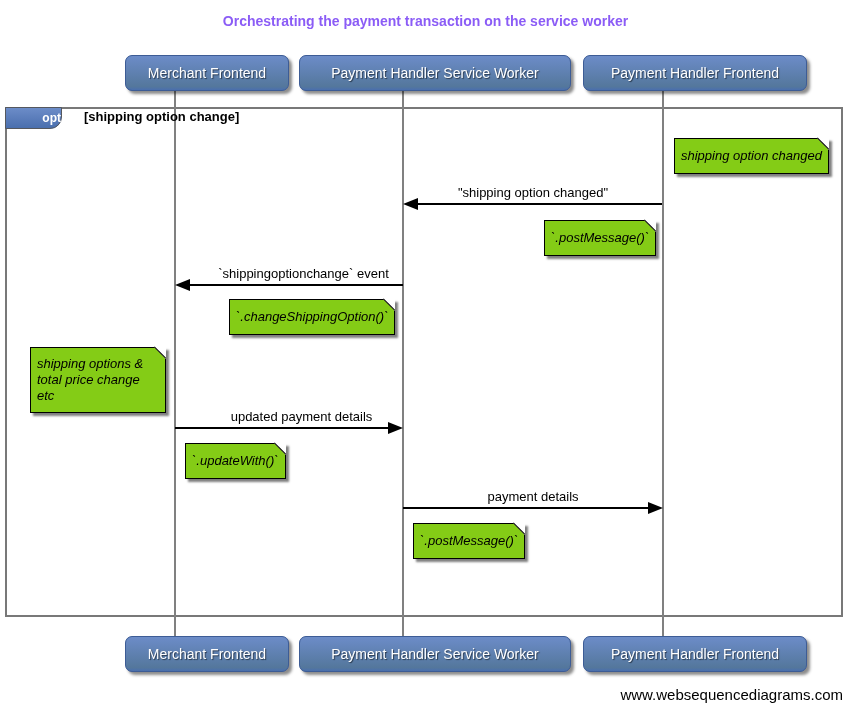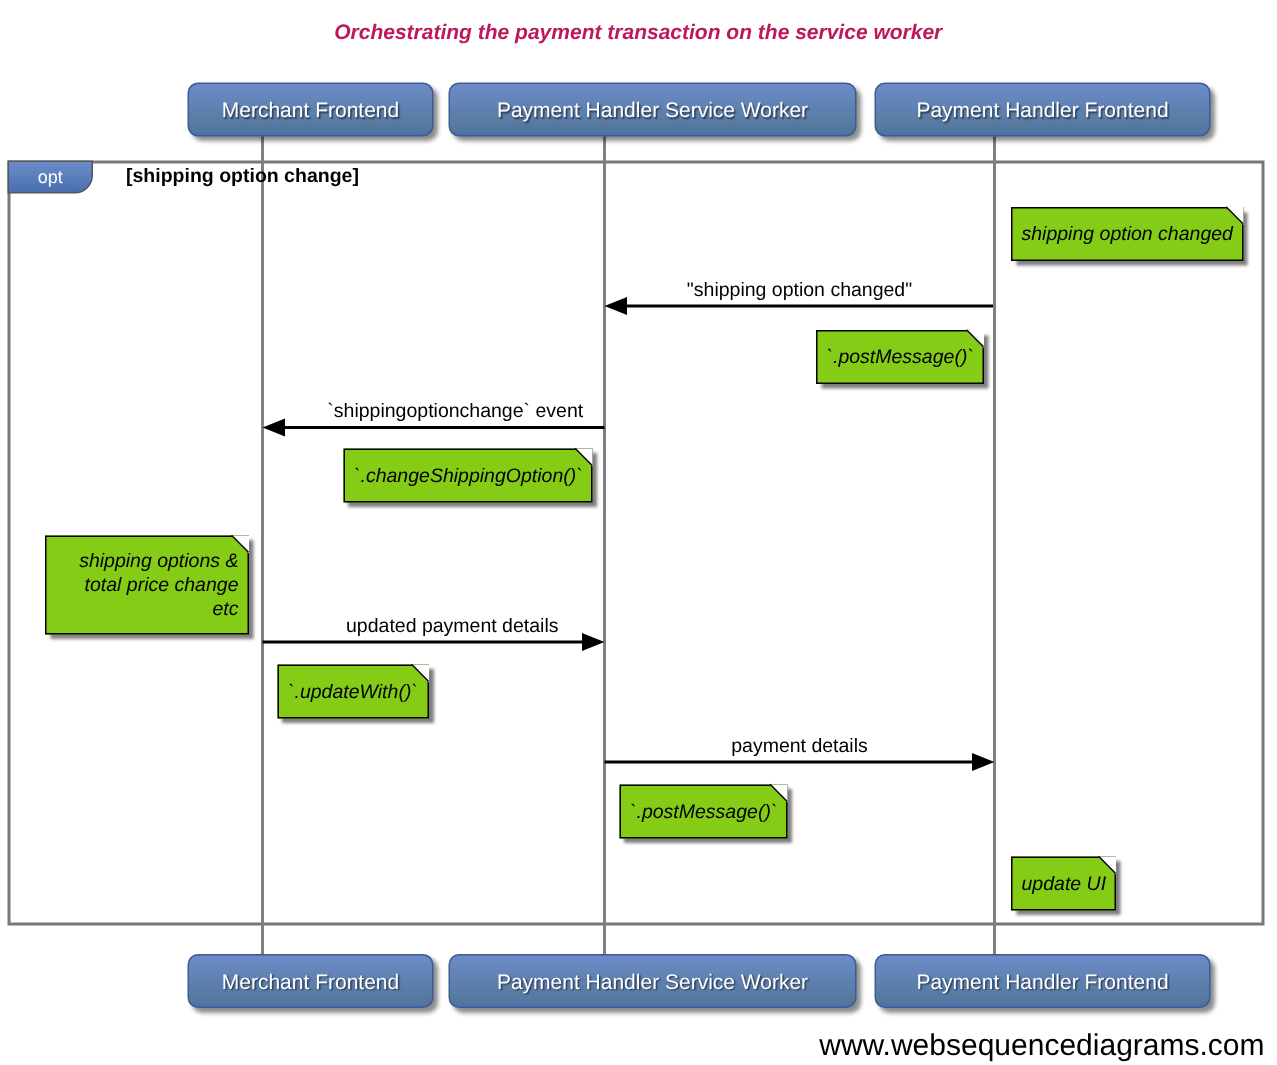--- a/index.html
+++ b/index.html
@@ -13,22 +13,21 @@
     overflow: hidden;
   }
   .layer { position: absolute; left: 0; top: 0; pointer-events: none; }
 
   .title {
     position: absolute;
     left: 0; top: 13px; width: 100%;
     text-align: center;
     font-size: 14px;
     font-weight: bold;
-    color: #be185d;
-    font-style: italic;
+    color: #8b5cf6;
   }
 
   .actor {
     position: absolute;
     height: 36px;
     background: linear-gradient(#6c8cc8, #54779c 90%, #4a6fae);
     background-color: #5579bd;
     border: 1px solid #3d5c95;
     border-radius: 7px;
     box-shadow: 3px 3px 3px rgba(0,0,0,0.45);
@@ -50,23 +49,23 @@
   .frame-tab {
     position: absolute;
     left: 5px; top: 107px;
     width: 57px; height: 22px;
     background: linear-gradient(#6c8cc8, #4a6fae);
     background-color: #5579bd;
     border: 1px solid #55585e;
     border-radius: 0 0 12px 0;
     color: #fff;
     font-size: 12px;
-    font-weight: normal;
+    font-weight: bold;
     line-height: 20px;
-    text-align: center;
+    text-align: right;
   }
   .guard {
     position: absolute;
     left: 84px; top: 109px;
     font-size: 13px;
     font-weight: bold;
     color: #000;
     text-align: center;
   }
 
@@ -111,21 +110,21 @@
     transform: rotate(45deg);
   }
 
   .lifeline { stroke: #808080; stroke-width: 2; }
   .arrow line { stroke: #000; stroke-width: 2; }
   .arrow polygon { fill: #000; }
 
   .footer {
     position: absolute;
     right: 8px; top: 686px;
-    font-size: 20px;
+    font-size: 15px;
     color: #000;
   }
 </style>
 </head>
 <body>
 
 <div class="canvas">
 
   <div class="title">Orchestrating the payment transaction on the service worker</div>
 
@@ -166,21 +165,20 @@
   <div class="actor" style="left:551px; top:636px; width:224px;">Payment Handler Frontend</div>
 
   <div class="msg-label" style="left:403px; top:185px; width:260px;">"shipping option changed"</div>
   <div class="msg-label" style="left:175px; top:266px; width:257px;">`shippingoptionchange` event</div>
   <div class="msg-label" style="left:175px; top:409px; width:228px;padding-left:25px;">updated payment details</div>
   <div class="msg-label" style="left:403px; top:489px; width:260px;">payment details</div>
 
   <div class="note" style="left:674px; top:138px;">shipping option changed</div>
   <div class="note" style="left:544px; top:220px;">`.postMessage()`</div>
   <div class="note" style="left:229px; top:299px;">`.changeShippingOption()`</div>
-  <div class="note multiline" style="left:30px; top:357px;text-align:right;">shipping options &amp;
+  <div class="note multiline" style="left:30px; top:347px;">shipping options &amp;
 total price change etc</div>
   <div class="note" style="left:185px; top:443px;">`.updateWith()`</div>
   <div class="note" style="left:413px; top:523px;">`.postMessage()`</div>
-  <div class="note" style="left:674px; top:571px;">update UI</div>
 
   <div class="footer">www.websequencediagrams.com</div>
 
 </div>
 
 </body></html>

